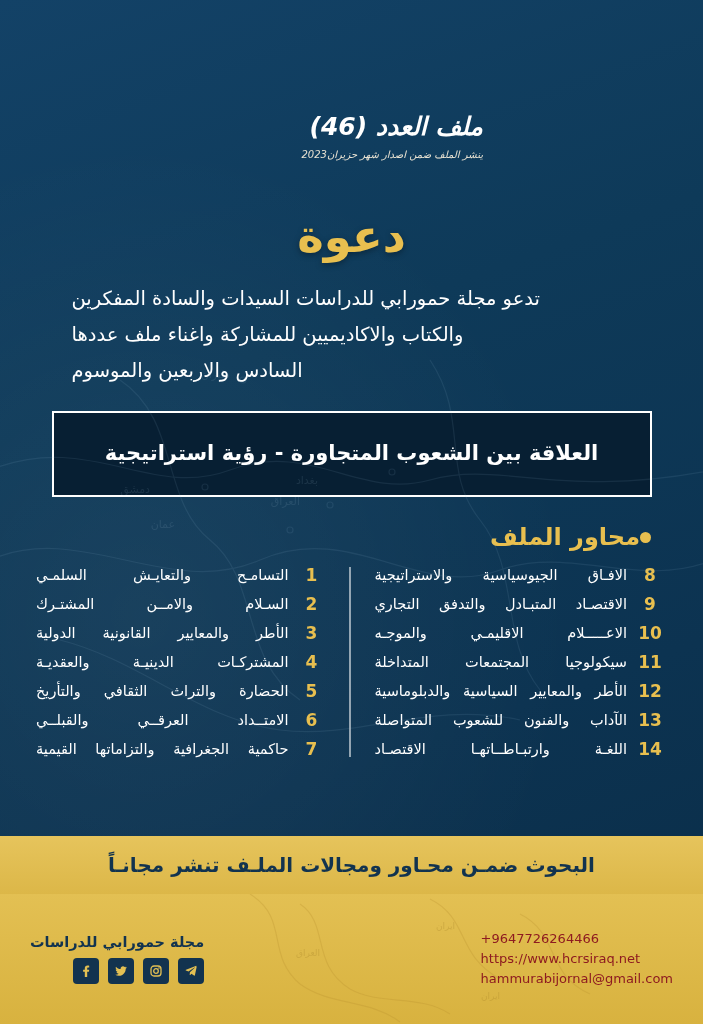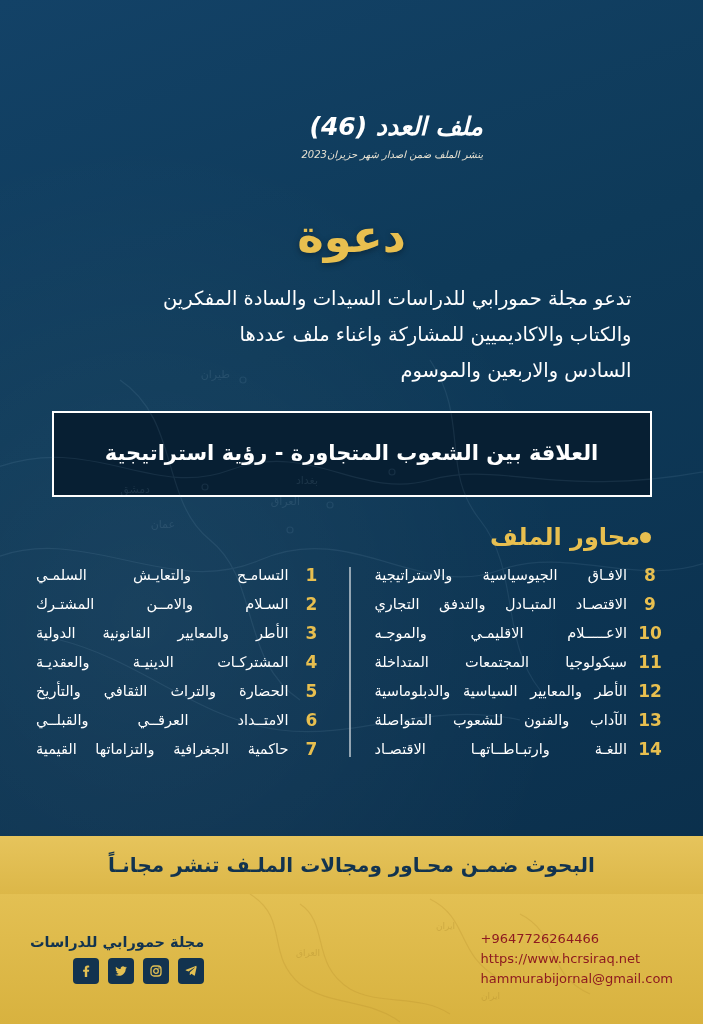--- a/index.html
+++ b/index.html
@@ -91,21 +91,21 @@
     margin-top: 14px;
     text-align: center;
     font-size: 45px; font-weight: bold;
     color: #e8bf4f;
     letter-spacing: 4px;
     text-shadow: 0 2px 6px rgba(0,0,0,0.35);
   }
   .invite-body {
     margin: 18px auto 0;
     width: 560px;
-    text-align: right;
+    text-align: left;
     color: #ffffff;
     font-size: 19.5px;
     line-height: 1.85;
     letter-spacing: 0.5px;
   }
 
   
   .theme-box {
     margin: 22px auto 0;
     width: 600px;

